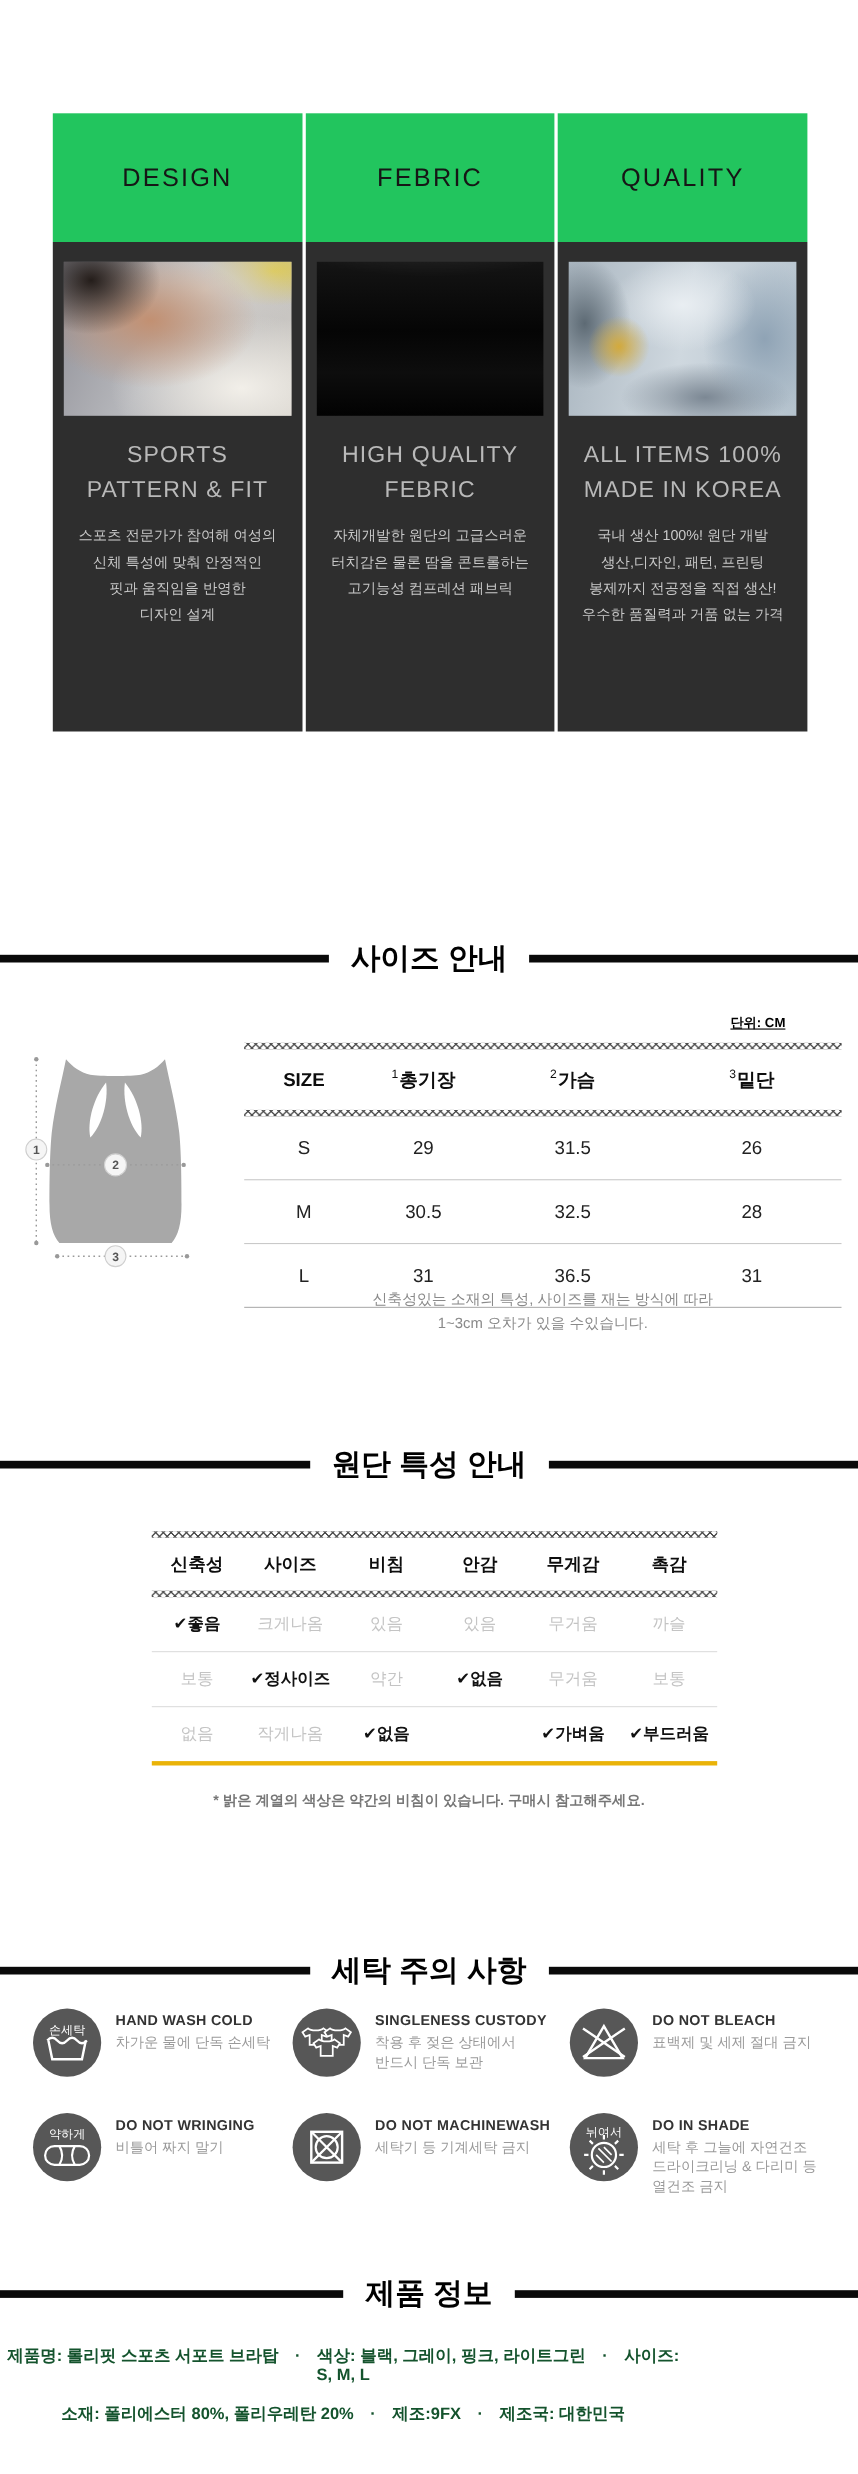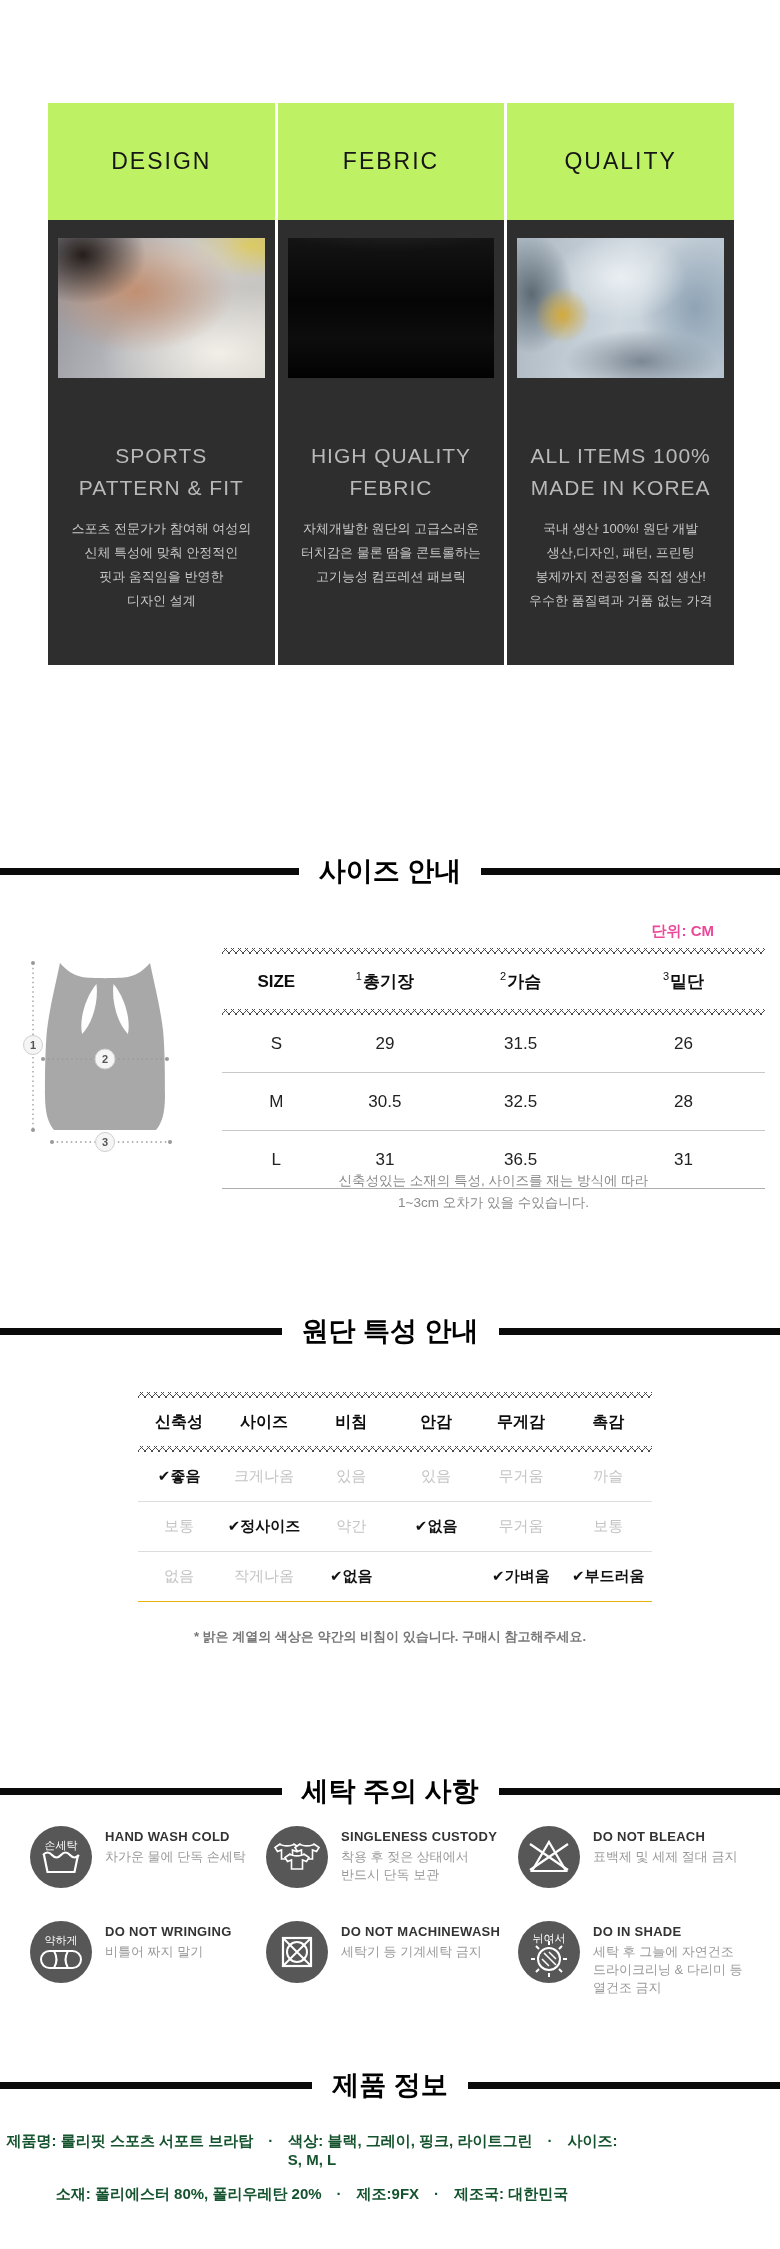--- a/index.html
+++ b/index.html
@@ -3,21 +3,21 @@
 <meta charset="utf-8">
 <style>
   html,body{margin:0;padding:0;background:#fff;}
   .page{position:relative;width:780px;height:2249px;background:#fff;overflow:hidden;
         font-family:"Liberation Sans","DejaVu Sans",sans-serif;}
   .preline{white-space:pre-line;}
 
   
   .features{position:absolute;top:103px;left:48px;width:686px;display:flex;gap:3px;}
   .feature-col{flex:1;display:flex;flex-direction:column;}
-  .feature-header{height:117px;line-height:117px;text-align:center;background:#bef264;
+  .feature-header{height:117px;line-height:117px;text-align:center;background:#22c55e;
     color:#161616;font-size:23px;font-weight:300;letter-spacing:2px;}
   .feature-body{background:#2e2e2e;height:445px;text-align:center;padding-top:18px;box-sizing:border-box;}
   .feature-photo{width:calc(100% - 20px);height:140px;margin:0 auto;}
   .photo-design{background:
     radial-gradient(90px 70px at 12% 12%, #241d1a 0%, rgba(36,29,26,0) 70%),
     radial-gradient(150px 95px at 38% 38%, #c29072 0%, rgba(194,144,114,0) 65%),
     radial-gradient(120px 70px at 62% 18%, #d8d3cd 0%, rgba(216,211,205,0) 70%),
     radial-gradient(90px 45px at 92% 6%, #ddc94f 0%, rgba(221,201,79,0) 70%),
     radial-gradient(170px 95px at 78% 82%, #f2efe9 0%, rgba(242,239,233,0) 70%),
     linear-gradient(115deg,#8f8f97 0%,#b8b9bd 45%,#cfcbc4 100%);}
@@ -25,53 +25,53 @@
     radial-gradient(ellipse 160% 90% at 50% -40%, #3c3c3c 0%, rgba(60,60,60,0) 55%),
     radial-gradient(ellipse 140% 70% at 50% 135%, #2e2e2e 0%, rgba(46,46,46,0) 50%),
     linear-gradient(180deg,#141414 0%,#050505 45%,#0d0d0d 72%,#020202 100%);}
   .photo-factory{background:
     radial-gradient(40px 40px at 22% 55%, #d3aa3c 0%, rgba(211,170,60,0) 70%),
     radial-gradient(60px 85px at 7% 40%, #5d6a74 0%, rgba(93,106,116,0) 70%),
     radial-gradient(95px 60px at 50% 28%, #e9eef2 0%, rgba(233,238,242,0) 70%),
     radial-gradient(75px 95px at 86% 50%, #8fa3b5 0%, rgba(143,163,181,0) 75%),
     radial-gradient(110px 45px at 60% 88%, #7c8894 0%, rgba(124,136,148,0) 70%),
     linear-gradient(100deg,#aab6c0 0%,#cfd8df 50%,#b4c2cd 100%);}
-  .feature-title{margin-top:62px;font-size:21px;font-weight:300;color:#b9b9b9;
+  .feature-title{margin-top:20px;font-size:21px;font-weight:300;color:#b9b9b9;
     letter-spacing:1px;line-height:1.5;}
   .feature-desc{margin-top:14px;font-size:13px;color:#c9c9c9;line-height:1.85;}
 
   
   .section-title-row{position:absolute;left:0;width:780px;height:50px;display:flex;align-items:center;}
   .section-title-row .bar{flex:1;height:7px;background:#0a0a0a;}
   .section-title-row h2{margin:0;padding:0 20px;font-size:27px;font-weight:800;color:#000;white-space:nowrap;}
 
   
   .zigzag{height:6px;background-image:
     repeating-linear-gradient(45deg,#4a4a4a 0 1.3px,transparent 1.3px 5px),
     repeating-linear-gradient(-45deg,#4a4a4a 0 1.3px,transparent 1.3px 5px);
     background-size:7px 6px;}
 
   
-  .unit-label{position:absolute;top:922px;right:66px;font-size:15px;color:#ec4899;font-weight:600;}
+  .unit-label{position:absolute;top:922px;right:66px;font-size:12px;color:#000000;font-weight:600;text-decoration:underline;}
   .bra-diagram{position:absolute;top:945px;left:10px;width:168px;height:215px;}
   .size-table{position:absolute;top:948px;left:222px;width:543px;}
   .size-row{display:grid;grid-template-columns:20% 20% 30% 30%;align-items:center;text-align:center;}
   .size-head{height:55px;font-size:17px;font-weight:700;color:#0d0d0d;}
   .size-head sup{font-size:11px;font-weight:400;margin-right:1px;}
   .size-data{height:57px;border-bottom:1px solid #c9c9c9;font-size:17px;color:#222;}
   .size-data:last-child{border-bottom:1px solid #adadad;}
   .size-note{position:absolute;top:1170px;left:222px;width:543px;text-align:center;
     font-size:13.5px;color:#8a8a8a;line-height:1.6;}
 
   
   .fabric-table{position:absolute;top:1392px;left:138px;width:514px;}
   .fabric-row{display:grid;grid-template-columns:16% 17% 17% 16% 17% 17%;align-items:center;text-align:center;}
   .fabric-head{height:48px;font-size:16px;font-weight:700;color:#0d0d0d;}
   .fabric-data{height:49px;border-bottom:1px solid #ddd;font-size:15px;color:#c4c4c4;}
-  .fabric-data:last-child{border-bottom:1px solid #eab308;}
+  .fabric-data:last-child{border-bottom:4px solid #eab308;}
   .fabric-data .on{color:#111;font-weight:700;}
   .fabric-note{position:absolute;top:1628px;left:0;width:780px;text-align:center;
     font-size:13px;color:#777;font-weight:700;}
 
   
   .wash-grid{position:absolute;top:1826px;left:30px;width:740px;display:grid;
     grid-template-columns:236px 252px 252px;grid-auto-rows:95px;}
   .wash-item{display:flex;gap:13px;align-items:flex-start;}
   .wash-icon{flex:none;width:62px;height:62px;border-radius:50%;background:#575757;}
   .wash-icon svg{display:block;width:62px;height:62px;}

